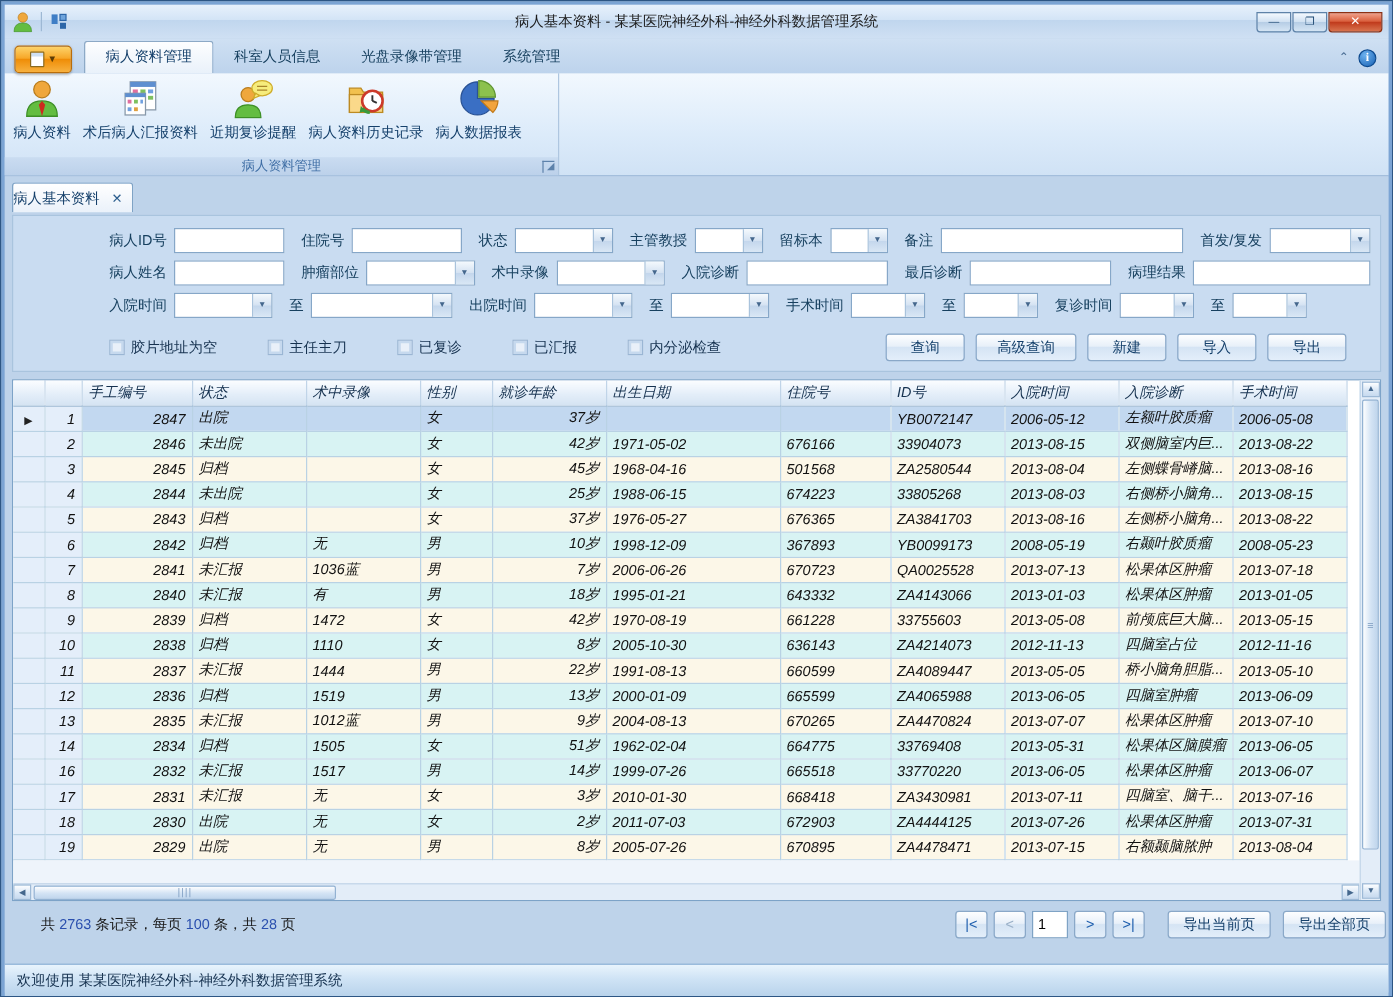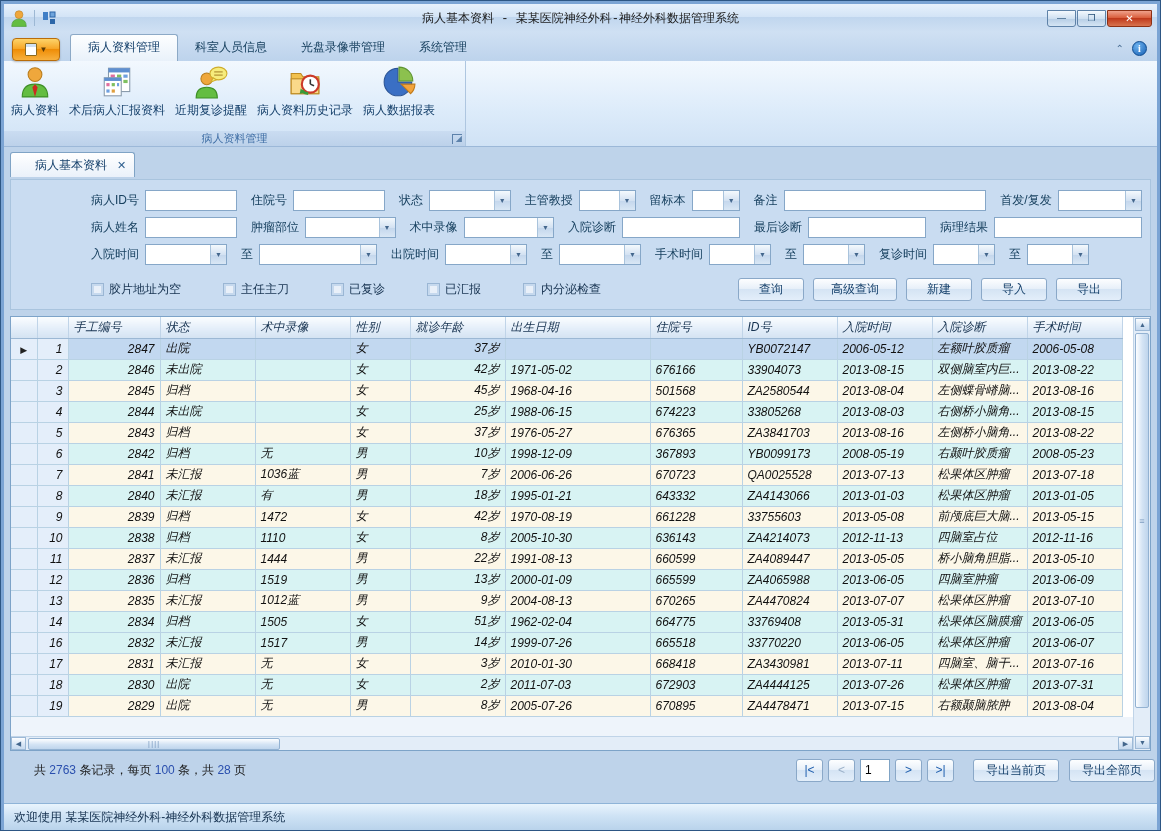--- a/index.html
+++ b/index.html
@@ -6,21 +6,21 @@
   html,body { width:1161px; height:831px; overflow:hidden;
     font-family:"Liberation Sans","DejaVu Sans",sans-serif; font-size:12px; color:#15314f; }
   .window { width:1161px; height:831px; background:#bed3ea; border:1px solid #2d5684;
     box-shadow: inset 0 0 0 3px #7ba4d4; display:flex; flex-direction:column; }
 
   
   .titlebar { height:28px; margin:3px 3px 0 3px; display:flex; align-items:center;
     background:linear-gradient(#e7f1fc,#d3e4f6 45%,#c0d6ee 46%,#cfe0f3); position:relative; }
   .tb-icons { display:flex; align-items:center; gap:6px; padding-left:6px; }
   .tb-sep { width:1px; height:16px; background:#9db8d4; }
-  .tb-title { position:absolute; left:0; right:0; text-align:center; color:#1b1b1b;font-family:Liberation Mono, monospace; }
+  .tb-title { position:absolute; left:0; right:0; text-align:center; color:#1b1b1b; }
   .tb-controls { margin-left:auto; display:flex; gap:1px; padding-right:5px; z-index:2; }
   .wbtn { height:17px; border:1px solid #5e82a8; border-radius:0 0 3px 3px; font-size:9px;
     display:flex; align-items:center; justify-content:center; color:#1f4a73;
     background:linear-gradient(#f4f9fe,#cfe0f1 50%,#b6cde5 51%,#d5e5f4); cursor:default; }
   .wbtn.min,.wbtn.max{ width:29px; }
   .wbtn.close { width:45px; color:#fff; background:linear-gradient(#f0a18b,#d95f3d 45%,#c03a1c 50%,#d8734e); border-color:#8c3014; font-size:10px; }
 
   
   .ribbon-tabs { height:29px; margin:0 3px; background:linear-gradient(#cfe0f3,#bdd3ec);
     display:flex; align-items:flex-end; position:relative; }
@@ -51,21 +51,21 @@
   .rgroup-strip { height:16px; background:linear-gradient(#cadcf1,#bcd1ea); display:flex; align-items:center;
     position:relative; }
   .rgroup-strip .glabel { flex:1; text-align:center; color:#3f6ea5; font-size:11px; }
   .launcher { position:absolute; right:3px; top:3px; width:10px; height:10px;
     border-top:1px solid #5d82ab; border-left:1px solid #5d82ab; color:#5d82ab; font-size:8px;
     line-height:8px; text-align:right; cursor:default; }
 
   
   .workspace { flex:1; margin:0 3px; background:#bed3ea; display:flex; flex-direction:column; overflow:hidden; }
   .doctab-bar { height:30px; padding:5px 0 0 6px; display:flex; align-items:flex-end; }
-  .doctab { height:25px; padding:0 8px 0 24px; background:linear-gradient(#ffffff,#eaf1fa);
+  .doctab { height:25px; padding:0 8px 0 0; background:linear-gradient(#ffffff,#eaf1fa);
     border:1px solid #7fa3c5; border-bottom:none; border-radius:3px 3px 0 0;
     display:flex; align-items:center; gap:10px; color:#15406b; }
   .doctab .x { font-weight:bold; color:#2e5f8f; font-size:11px; cursor:default; }
 
   
   .filter-panel { margin:2px 6px 0 6px; background:#c9dcf1; border:1px solid #a9c4de;
     padding:8px 8px 8px 8px; }
   .frow { display:flex; align-items:center; height:24px; margin-bottom:3px; padding-left:72px; }
   .frow .flabel { margin:0 6px 0 14px; white-space:nowrap; color:#17405f; }
   .frow .flabel:first-child { margin-left:0; }

